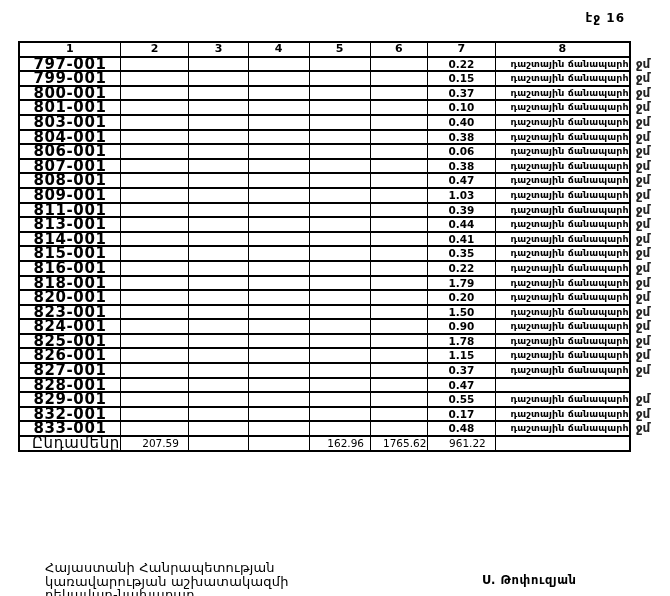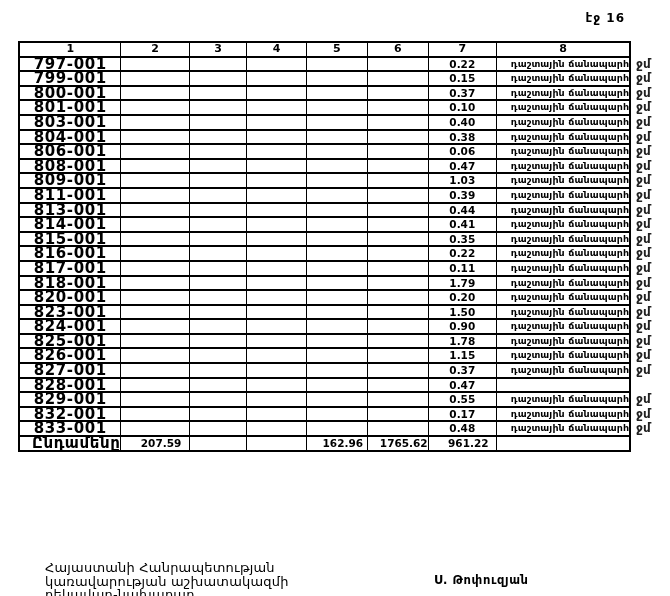--- a/index.html
+++ b/index.html
@@ -24,27 +24,27 @@
   }
   .grid thead th { font-size:11px; border-bottom-width:2.5px; }
   .grid th:first-child, .grid td:first-child { border-left-width:2px; }
   .grid th:nth-child(8), .grid td:nth-child(8) { border-right-width:2px; }
   .grid td.code { letter-spacing:0.6px; font-size:15px; }
   .grid td.road { text-align:right; padding-left:3px; font-size:9.5px; letter-spacing:0.1px; }
   .grid th.ghost, .grid td.ghost {
     border:none; font-size:12px; text-align:left; padding-left:5px;
     color:#222; font-weight:600;
   }
-  .grid tr.total td { font-weight:700;padding-left:12px; }
+  .grid tr.total td { font-weight:400;padding-left:12px; }
   .footer-left {
     position:absolute; left:45px; top:541px;
     font-size:13px; font-weight:400; line-height:13.5px; letter-spacing:0.2px;margin-top:20px;
   }
   .signature {
-    position:absolute; left:434px; top:573px;
+    position:absolute; left:482px; top:573px;
     font-size:11.5px; font-weight:700; letter-spacing:0.6px;
   }
 </style>
 </head>
 <body>
 
 <div class="page">
 
   <div class="page-num">էջ 16</div>
 
@@ -145,20 +145,31 @@
           <td></td>
           <td></td>
           <td></td>
           <td></td>
           <td></td>
           <td class="val">0.06</td>
           <td class="road">դաշտային ճանապարհ</td>
           <td class="ghost">ջմ</td>
         </tr>
         <tr>
+          <td class="code">807-001</td>
+          <td></td>
+          <td></td>
+          <td></td>
+          <td></td>
+          <td></td>
+          <td class="val">0.38</td>
+          <td class="road">դաշտային ճանապարհ</td>
+          <td class="ghost">ջմ</td>
+        </tr>
+        <tr>
           <td class="code">808-001</td>
           <td></td>
           <td></td>
           <td></td>
           <td></td>
           <td></td>
           <td class="val">0.47</td>
           <td class="road">դաշտային ճանապարհ</td>
           <td class="ghost">ջմ</td>
         </tr>
@@ -218,31 +229,20 @@
           <td class="ghost">ջմ</td>
         </tr>
         <tr>
           <td class="code">816-001</td>
           <td></td>
           <td></td>
           <td></td>
           <td></td>
           <td></td>
           <td class="val">0.22</td>
-          <td class="road">դաշտային ճանապարհ</td>
-          <td class="ghost">ջմ</td>
-        </tr>
-        <tr>
-          <td class="code">817-001</td>
-          <td></td>
-          <td></td>
-          <td></td>
-          <td></td>
-          <td></td>
-          <td class="val">0.11</td>
           <td class="road">դաշտային ճանապարհ</td>
           <td class="ghost">ջմ</td>
         </tr>
         <tr>
           <td class="code">818-001</td>
           <td></td>
           <td></td>
           <td></td>
           <td></td>
           <td></td>

